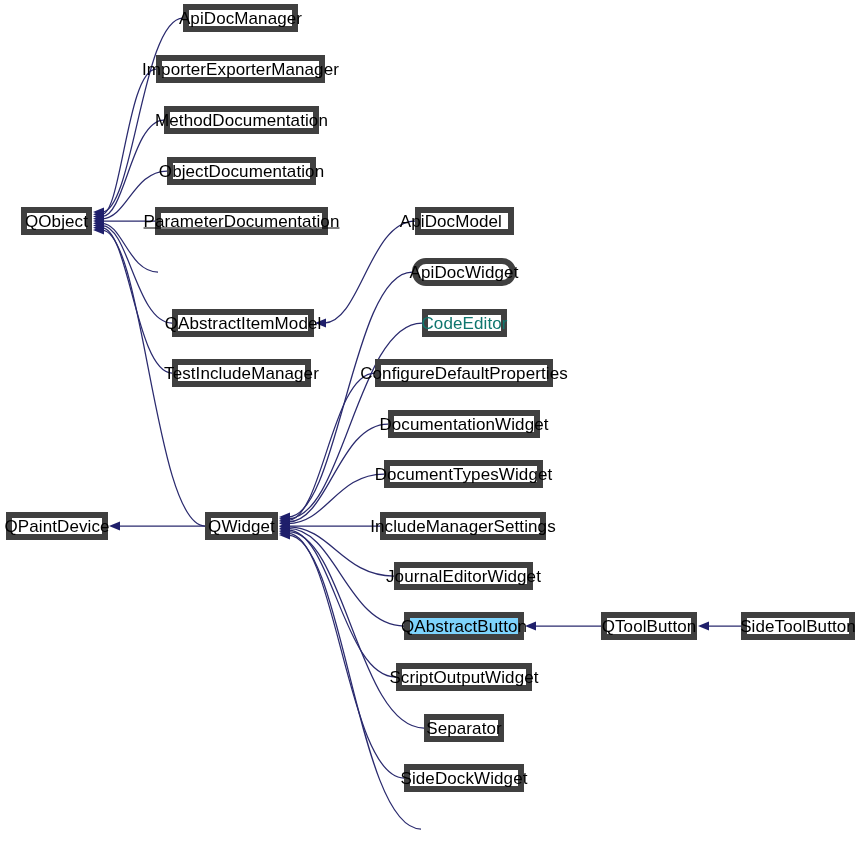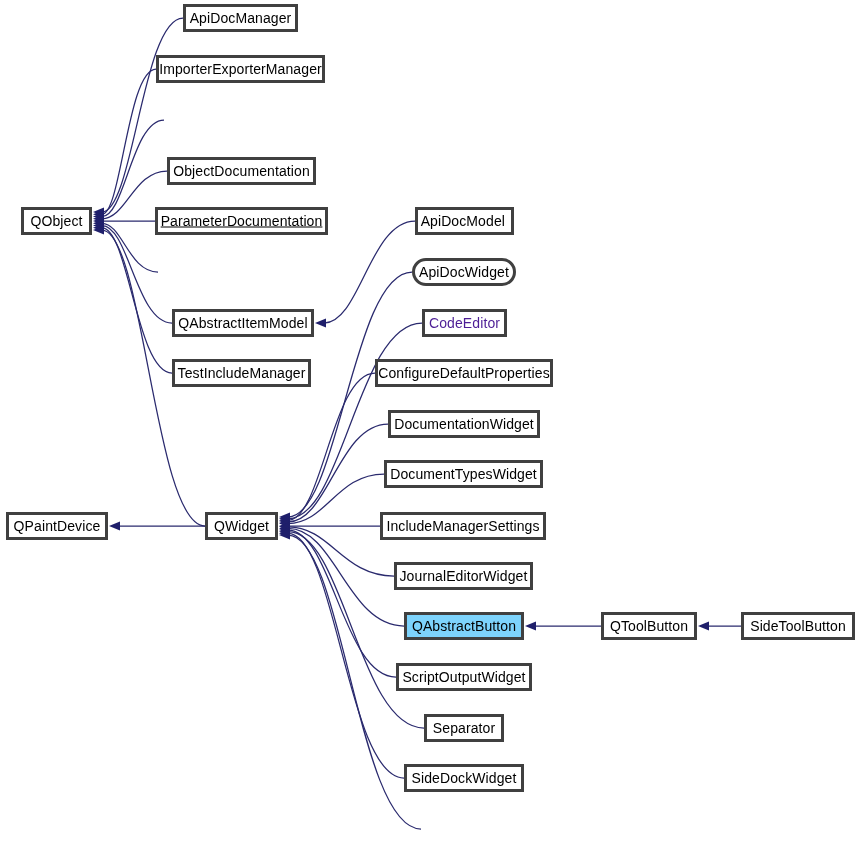--- a/index.html
+++ b/index.html
@@ -30,23 +30,23 @@
     position: absolute;
     left: 0;
     top: 0;
     width: 860px;
     height: 848px;
   }
   .class-node {
     position: absolute;
     box-sizing: border-box;
     background: #ffffff;
-    border: 3px solid #14b8a6;
+    border: 6px solid #14b8a6;
     color: #000000;
-    font-size: 14px;
+    font-size: 17px;
     line-height: 1;
     display: flex;
     align-items: center;
     justify-content: center;
     white-space: nowrap;
     letter-spacing: 0.1px;
   }
   .class-node .node-label {
     display: block;
     padding: 0 6px;
@@ -159,20 +159,23 @@
         <polygon points="698.00,626.00 709.00,621.40 709.00,630.60" fill="#1f1f6b"></polygon>
       </g>
     </svg>
   <div id="node-layer">
       <div class="class-node" style="left: 183px; top: 4px; width: 115px; height: 28px; background: rgb(255, 255, 255); border-color: rgb(64, 64, 64); color: rgb(0, 0, 0);">
         <span class="node-label">ApiDocManager</span>
       </div>
       <div class="class-node" style="left: 156px; top: 55px; width: 169px; height: 28px; background: rgb(255, 255, 255); border-color: rgb(64, 64, 64); color: rgb(0, 0, 0);">
         <span class="node-label">ImporterExporterManager</span>
       </div>
+      <div class="class-node" style="left: 164px; top: 106px; width: 155px; height: 28px; background: rgb(255, 255, 255); border-color: rgb(64, 64, 64); color: rgb(0, 0, 0);">
+        <span class="node-label">MethodDocumentation</span>
+      </div>
       <div class="class-node" style="left: 167px; top: 157px; width: 149px; height: 28px; background: rgb(255, 255, 255); border-color: rgb(64, 64, 64); color: rgb(0, 0, 0);">
         <span class="node-label">ObjectDocumentation</span>
       </div>
       <div class="class-node" style="left: 21px; top: 207px; width: 71px; height: 28px; background: rgb(255, 255, 255); border-color: rgb(64, 64, 64); color: rgb(0, 0, 0);">
         <span class="node-label">QObject</span>
       </div>
       <div class="class-node" style="left: 155px; top: 207px; width: 173px; height: 28px; background: rgb(255, 255, 255); border-color: rgb(64, 64, 64); color: rgb(0, 0, 0); text-decoration: underline;">
         <span class="node-label">ParameterDocumentation</span>
       </div>
       <div class="class-node" style="left: 172px; top: 309px; width: 142px; height: 28px; background: rgb(255, 255, 255); border-color: rgb(64, 64, 64); color: rgb(0, 0, 0);">
@@ -186,21 +189,21 @@
       </div>
       <div class="class-node" style="left: 205px; top: 512px; width: 73px; height: 28px; background: rgb(255, 255, 255); border-color: rgb(64, 64, 64); color: rgb(0, 0, 0);">
         <span class="node-label">QWidget</span>
       </div>
       <div class="class-node" style="left: 415px; top: 207px; width: 99px; height: 28px; background: rgb(255, 255, 255); border-color: rgb(64, 64, 64); color: rgb(0, 0, 0); justify-content: flex-end;">
         <span class="node-label">ApiDocModel</span>
       </div>
       <div class="class-node" style="left: 412px; top: 258px; width: 104px; height: 28px; background: rgb(255, 255, 255); border-color: rgb(64, 64, 64); color: rgb(0, 0, 0); border-radius: 14px;">
         <span class="node-label">ApiDocWidget</span>
       </div>
-      <div class="class-node" style="left: 422px; top: 309px; width: 85px; height: 28px; background: rgb(255, 255, 255); border-color: rgb(64, 64, 64); color: #4c1d95; text-align: right;">
+      <div class="class-node" style="left: 422px; top: 309px; width: 85px; height: 28px; background: rgb(255, 255, 255); border-color: rgb(64, 64, 64); color: #0f766e; text-align: right;">
         <span class="node-label">CodeEditor</span>
       </div>
       <div class="class-node" style="left: 375px; top: 359px; width: 178px; height: 28px; background: rgb(255, 255, 255); border-color: rgb(64, 64, 64); color: rgb(0, 0, 0);">
         <span class="node-label">ConfigureDefaultProperties</span>
       </div>
       <div class="class-node" style="left: 388px; top: 410px; width: 152px; height: 28px; background: rgb(255, 255, 255); border-color: rgb(64, 64, 64); color: rgb(0, 0, 0);">
         <span class="node-label">DocumentationWidget</span>
       </div>
       <div class="class-node" style="left: 384px; top: 460px; width: 159px; height: 28px; background: rgb(255, 255, 255); border-color: rgb(64, 64, 64); color: rgb(0, 0, 0);">
         <span class="node-label">DocumentTypesWidget</span>

